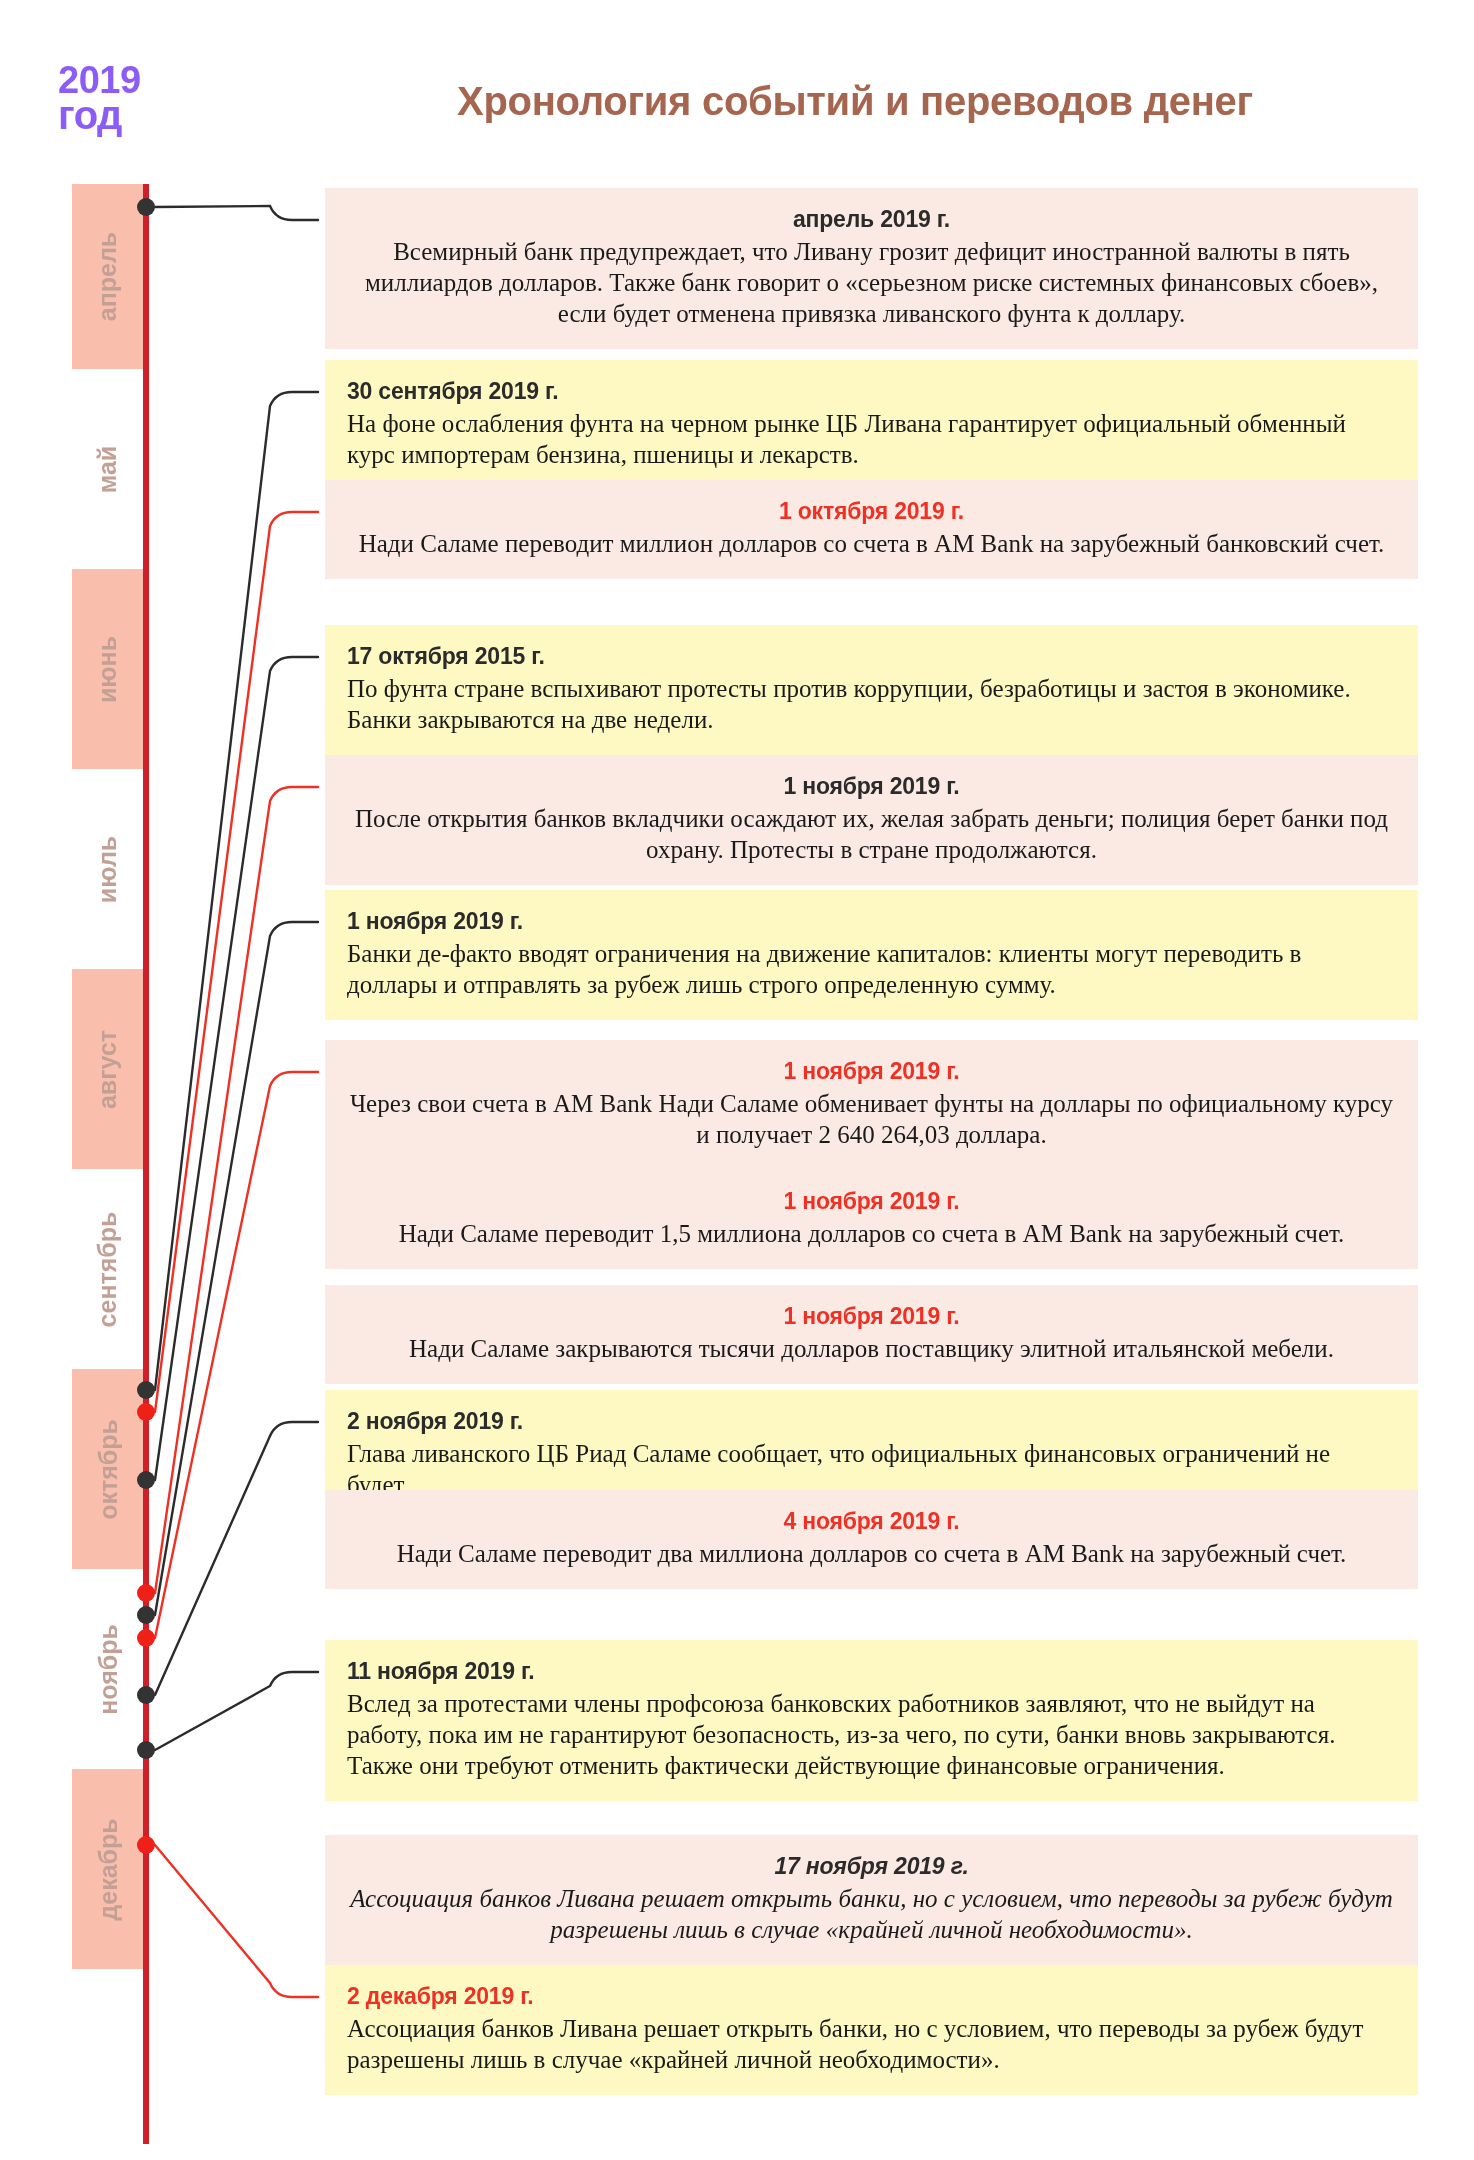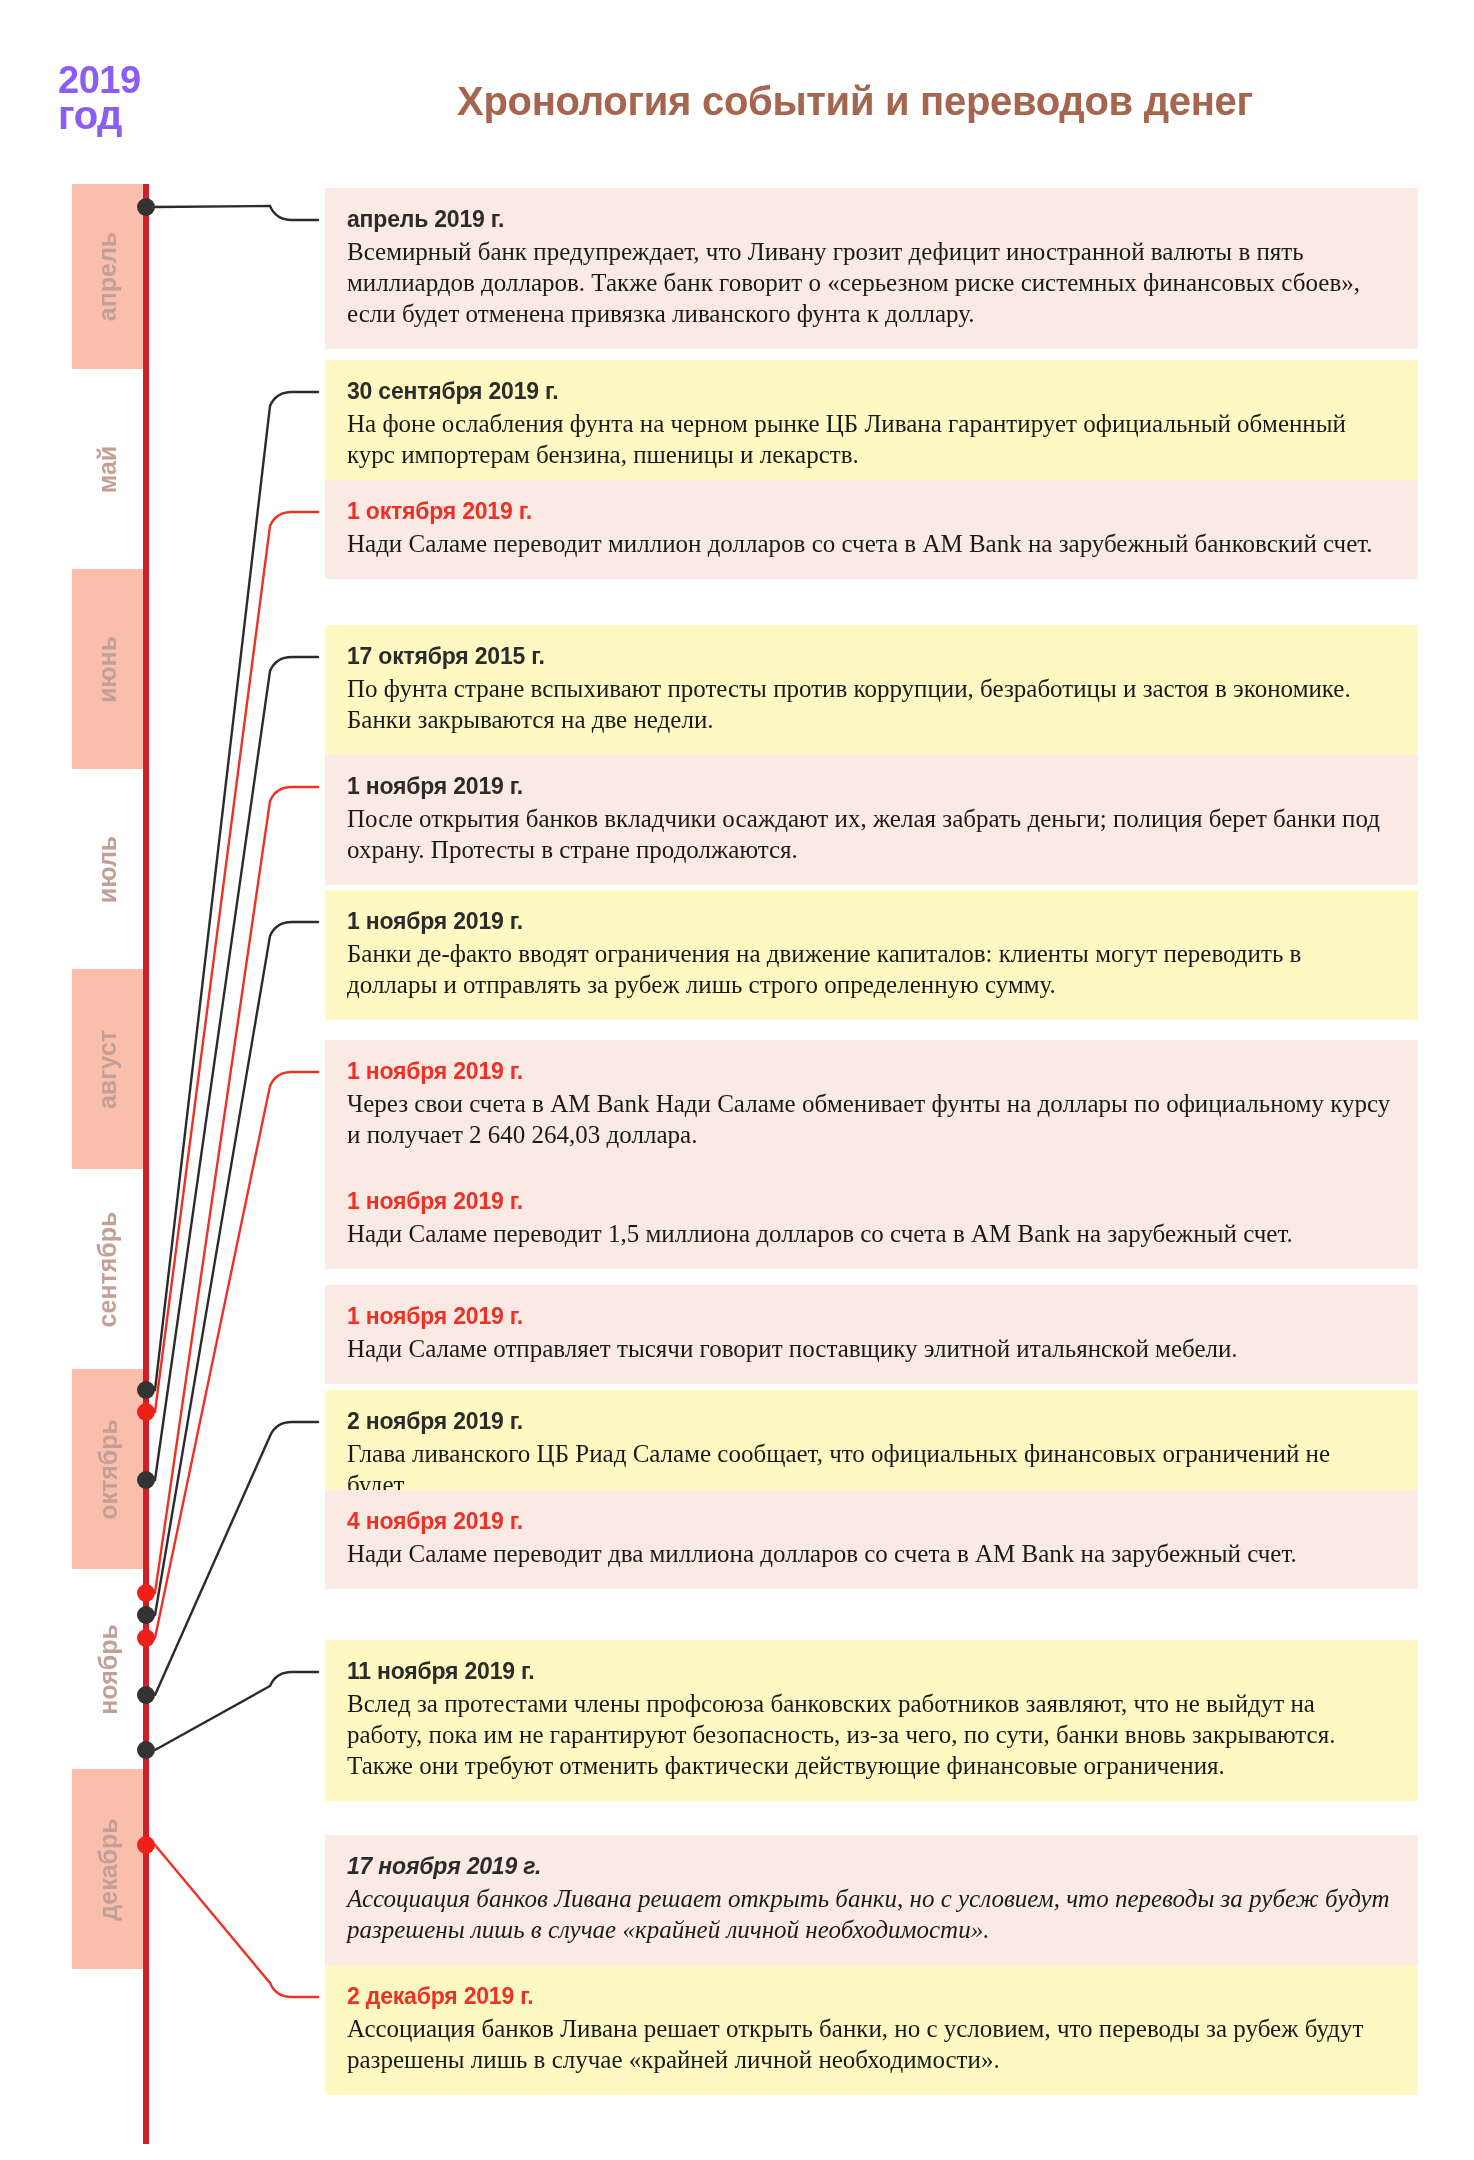--- a/index.html
+++ b/index.html
@@ -108,21 +108,21 @@
     width: 1474px;
     height: 2160px;
   }
   .event {
     position: absolute;
     left: 325px;
     width: 1093px;
     box-sizing: border-box;
     padding: 18px 22px 20px 22px;
   }
-  .event.tinted { background: #fbeae3; }
+  .event.tinted { background: #fbeae3; text-align: center; }
   .event.clear  { background: #fef9c3; }
   .event-date {
     font-family: "Liberation Sans", sans-serif;
     font-weight: bold;
     font-size: 23px;
     line-height: 27px;
     margin: 0 0 3px 0;
     letter-spacing: -0.2px;
   }
   .event-date.dark { color: #2b2b2b; }
@@ -229,21 +229,21 @@
     <div class="event tinted" style="top: 1040px; min-height: 110px;">
       <div class="event-date red">1 ноября 2019 г.</div>
       <div class="event-body">Через свои счета в AM Bank Нади Саламе обменивает фунты на доллары по официальному курсу и получает 2 640 264,03 доллара.</div>
     </div>
     <div class="event tinted" style="top: 1170px; min-height: 78px;">
       <div class="event-date red">1 ноября 2019 г.</div>
       <div class="event-body">Нади Саламе переводит 1,5 миллиона долларов со счета в AM Bank на зарубежный счет.</div>
     </div>
     <div class="event tinted" style="top: 1285px; min-height: 78px;">
       <div class="event-date red">1 ноября 2019 г.</div>
-      <div class="event-body">Нади Саламе отправляет тысячи говорит поставщику элитной итальянской мебели.</div>
+      <div class="event-body">Нади Саламе закрываются тысячи долларов поставщику элитной итальянской мебели.</div>
     </div>
     <div class="event clear" style="top: 1390px; min-height: 88px;">
       <div class="event-date dark">2 ноября 2019 г.</div>
       <div class="event-body">Глава ливанского ЦБ Риад Саламе сообщает, что официальных финансовых ограничений не будет.</div>
     </div>
     <div class="event tinted" style="top: 1490px; min-height: 95px;">
       <div class="event-date red">4 ноября 2019 г.</div>
       <div class="event-body">Нади Саламе переводит два миллиона долларов со счета в AM Bank на зарубежный счет.</div>
     </div>
     <div class="event clear" style="top: 1640px; min-height: 150px;">

